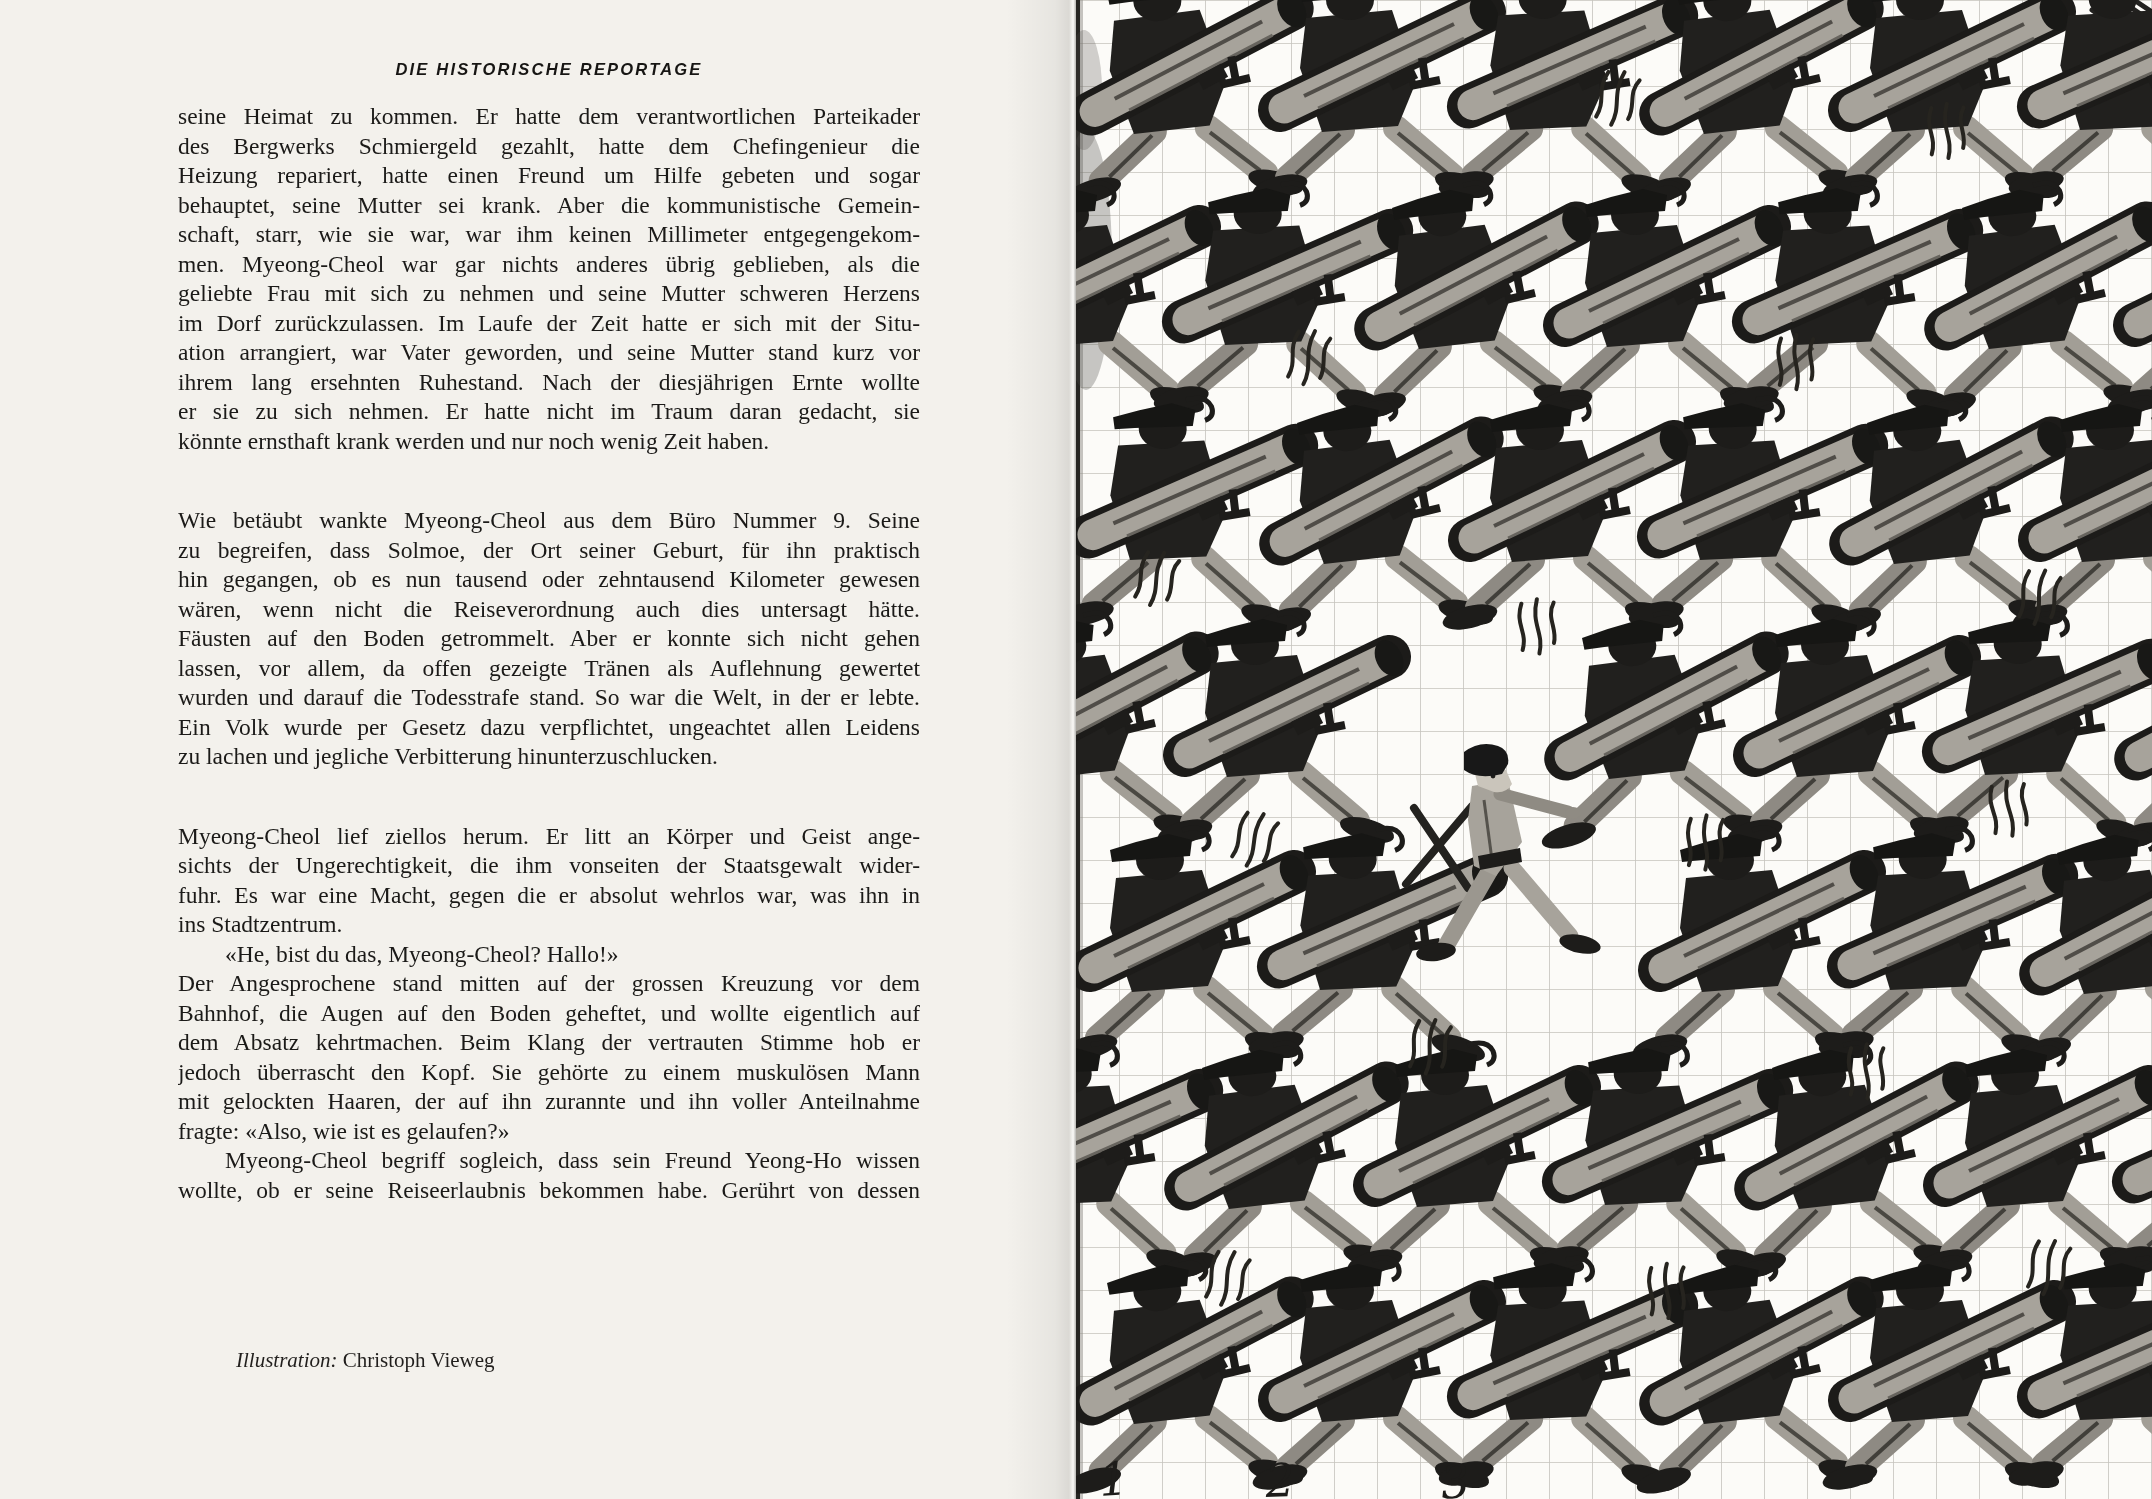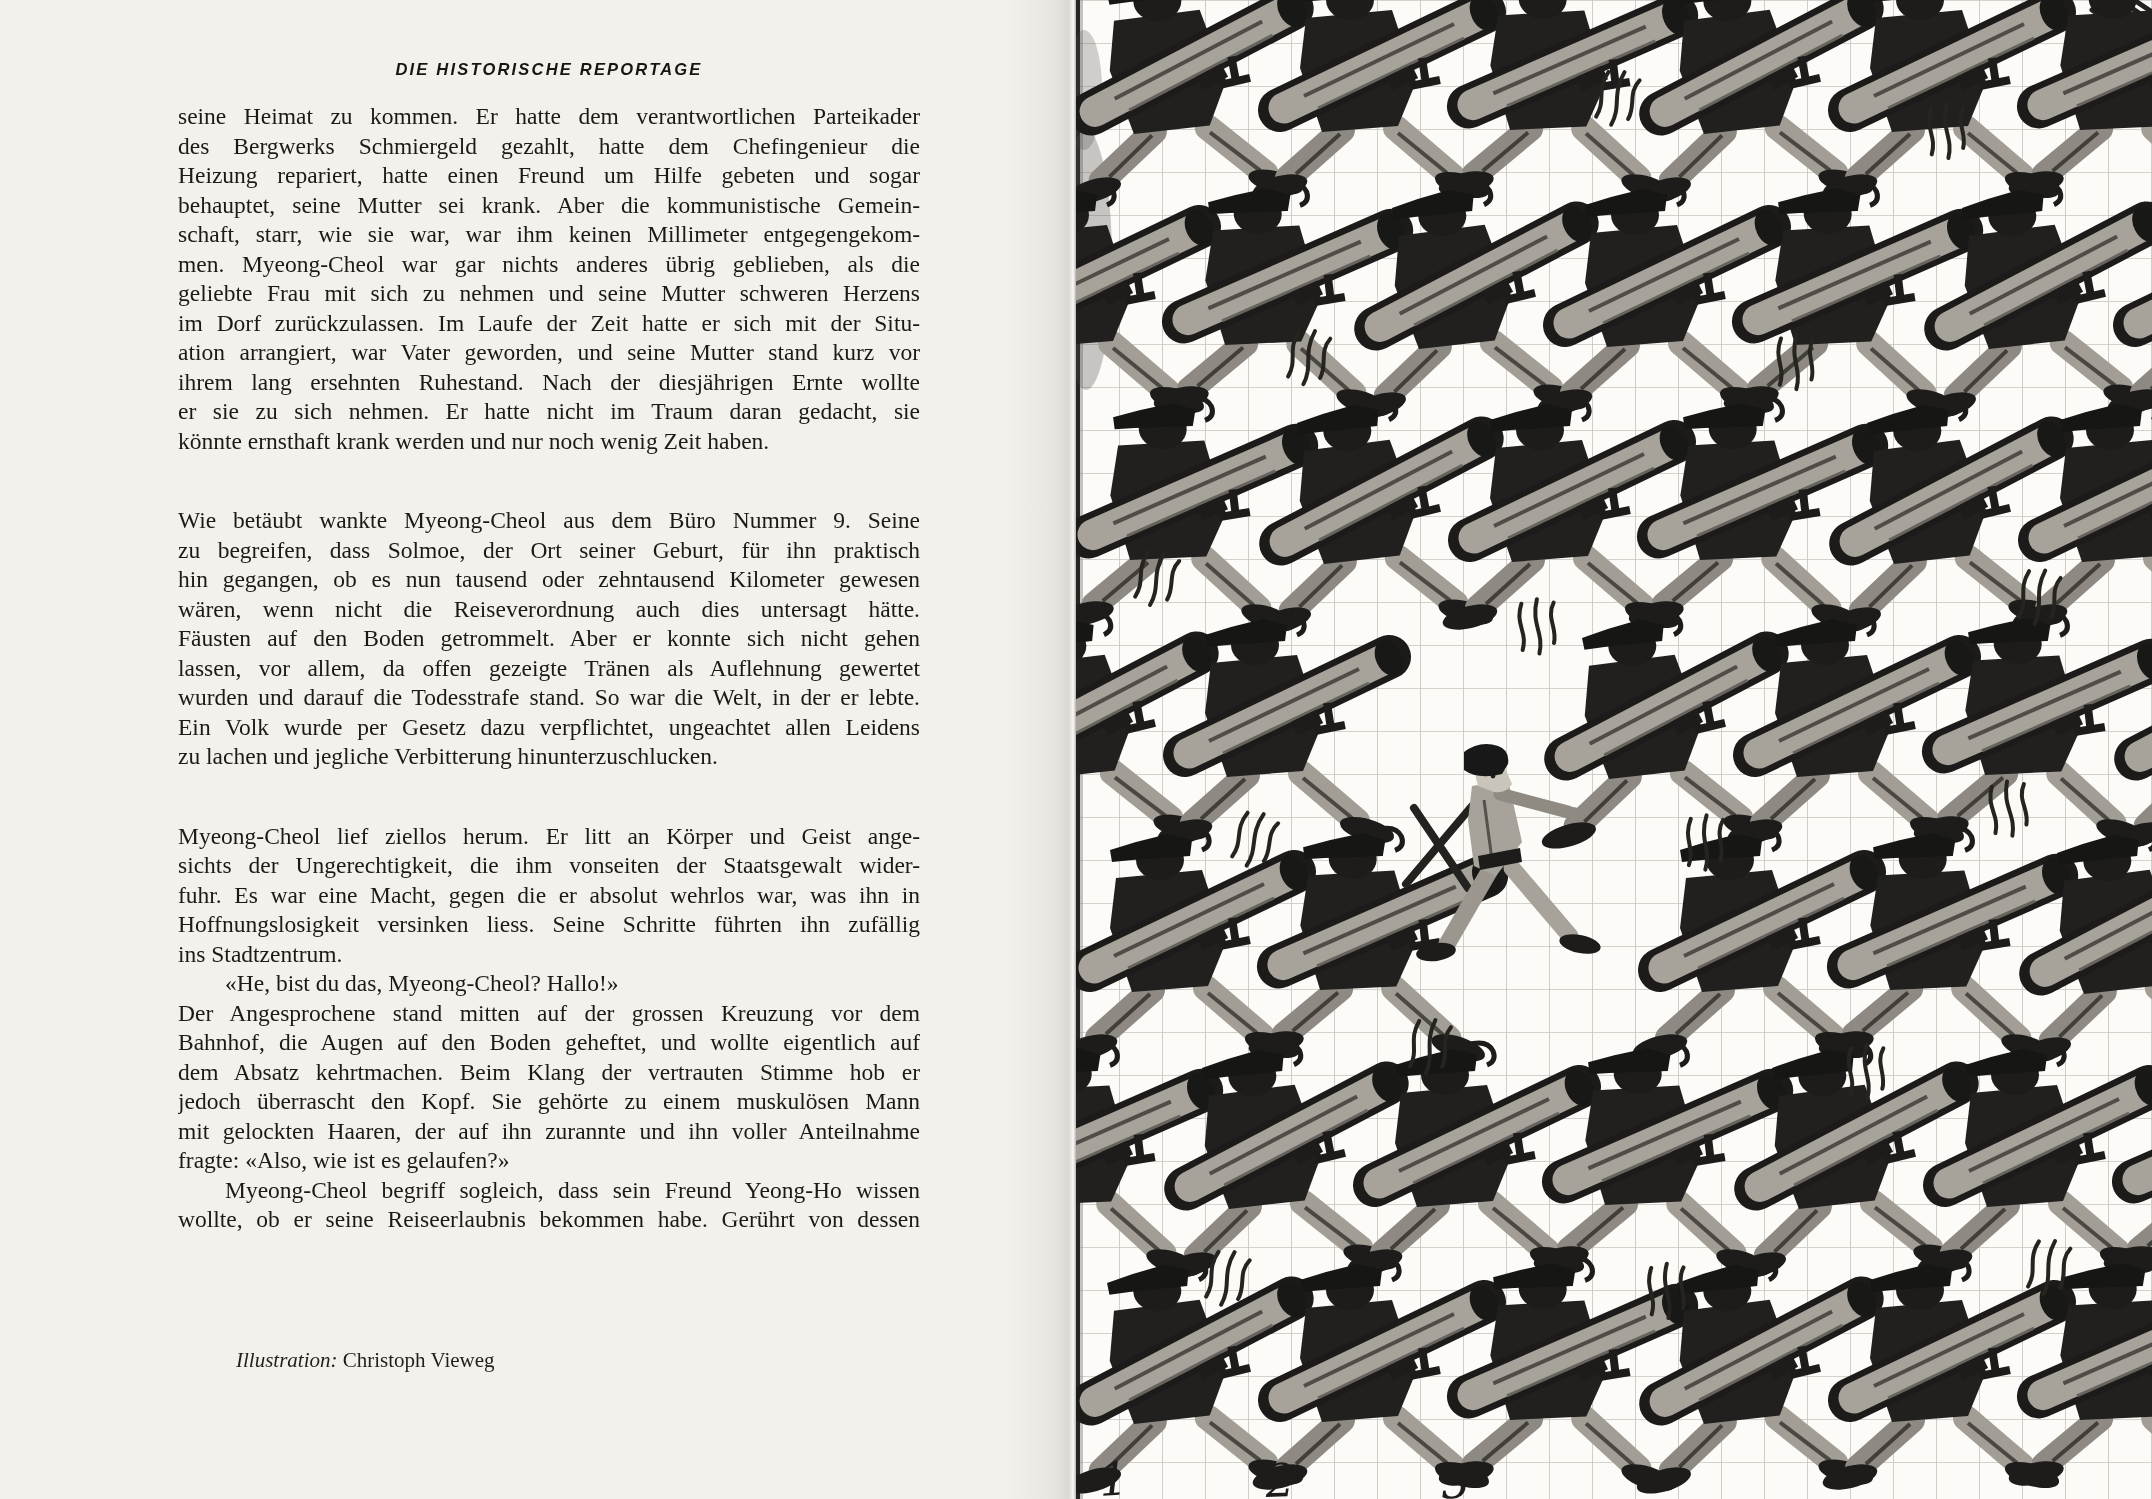--- a/index.html
+++ b/index.html
@@ -63,21 +63,20 @@
           <div class="line j">Fäusten auf den Boden getrommelt. Aber er konnte sich nicht gehen</div>
           <div class="line j">lassen, vor allem, da offen gezeigte Tränen als Auflehnung gewertet</div>
           <div class="line j">wurden und darauf die Todesstrafe stand. So war die Welt, in der er lebte.</div>
           <div class="line j">Ein Volk wurde per Gesetz dazu verpflichtet, ungeachtet allen Leidens</div>
           <div class="line">zu lachen und jegliche Verbitterung hinunterzuschlucken.</div>
         </div>
         <div class="para">
           <div class="line j">Myeong-Cheol lief ziellos herum. Er litt an Körper und Geist ange-</div>
           <div class="line j">sichts der Ungerechtigkeit, die ihm vonseiten der Staatsgewalt wider-</div>
           <div class="line j">fuhr. Es war eine Macht, gegen die er absolut wehrlos war, was ihn in</div>
-          <div class="line j">Hoffnungslosigkeit versinken liess. Seine Schritte führten ihn zufällig</div>
           <div class="line">ins Stadtzentrum.</div>
           <div class="line ind">«He, bist du das, Myeong-Cheol? Hallo!»</div>
           <div class="line j">Der Angesprochene stand mitten auf der grossen Kreuzung vor dem</div>
           <div class="line j">Bahnhof, die Augen auf den Boden geheftet, und wollte eigentlich auf</div>
           <div class="line j">dem Absatz kehrtmachen. Beim Klang der vertrauten Stimme hob er</div>
           <div class="line j">jedoch überrascht den Kopf. Sie gehörte zu einem muskulösen Mann</div>
           <div class="line j">mit gelockten Haaren, der auf ihn zurannte und ihn voller Anteilnahme</div>
           <div class="line">fragte: «Also, wie ist es gelaufen?»</div>
           <div class="line j ind">Myeong-Cheol begriff sogleich, dass sein Freund Yeong-Ho wissen</div>
           <div class="line j">wollte, ob er seine Reiseerlaubnis bekommen habe. Gerührt von dessen</div>

